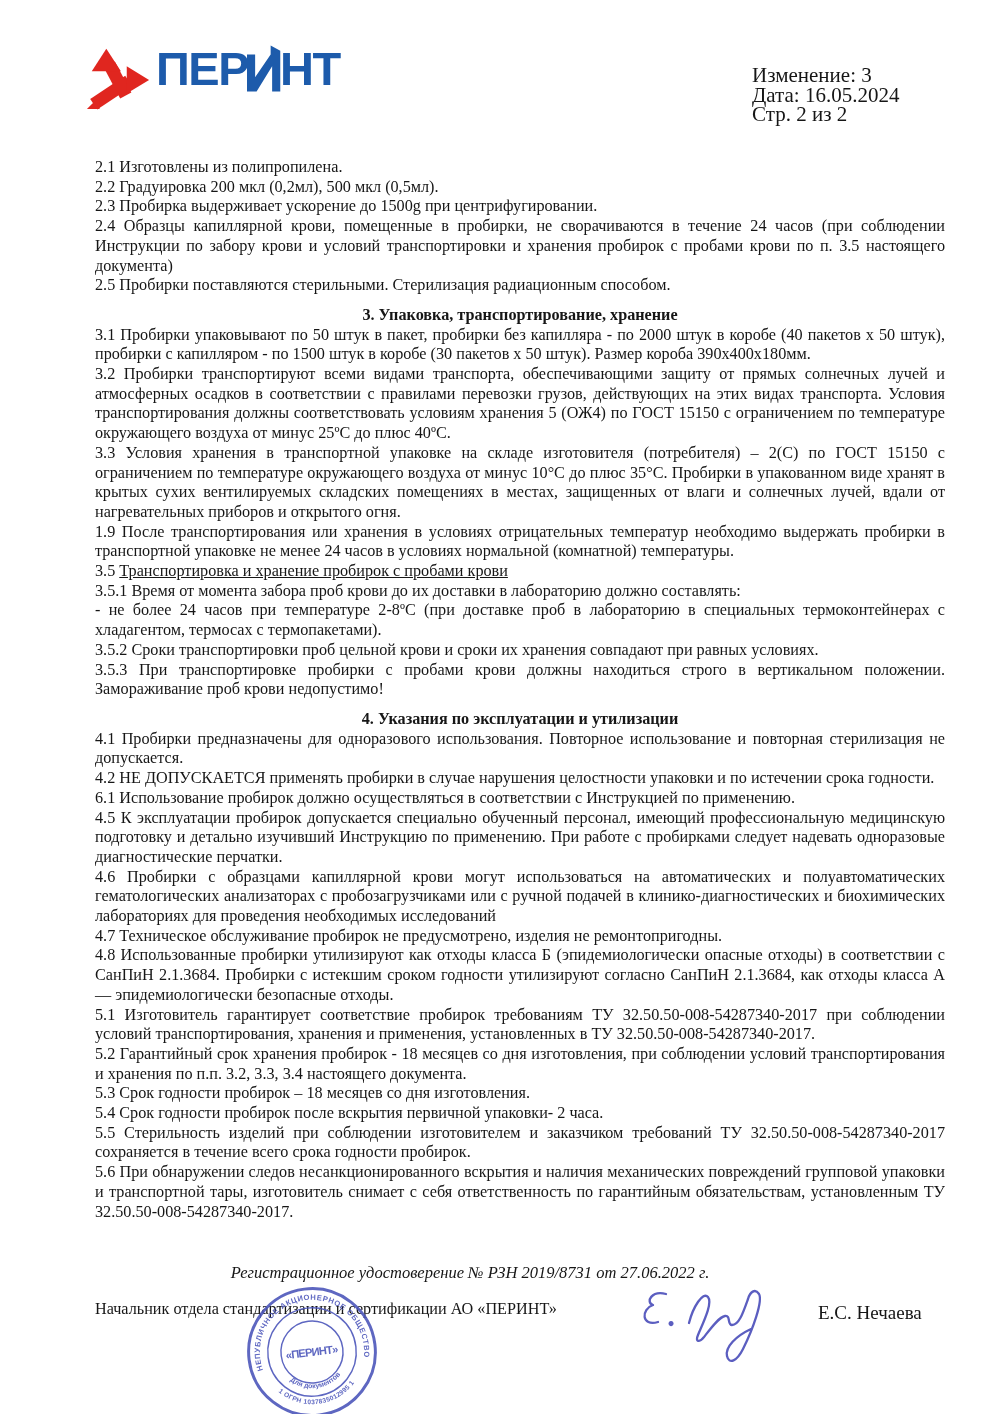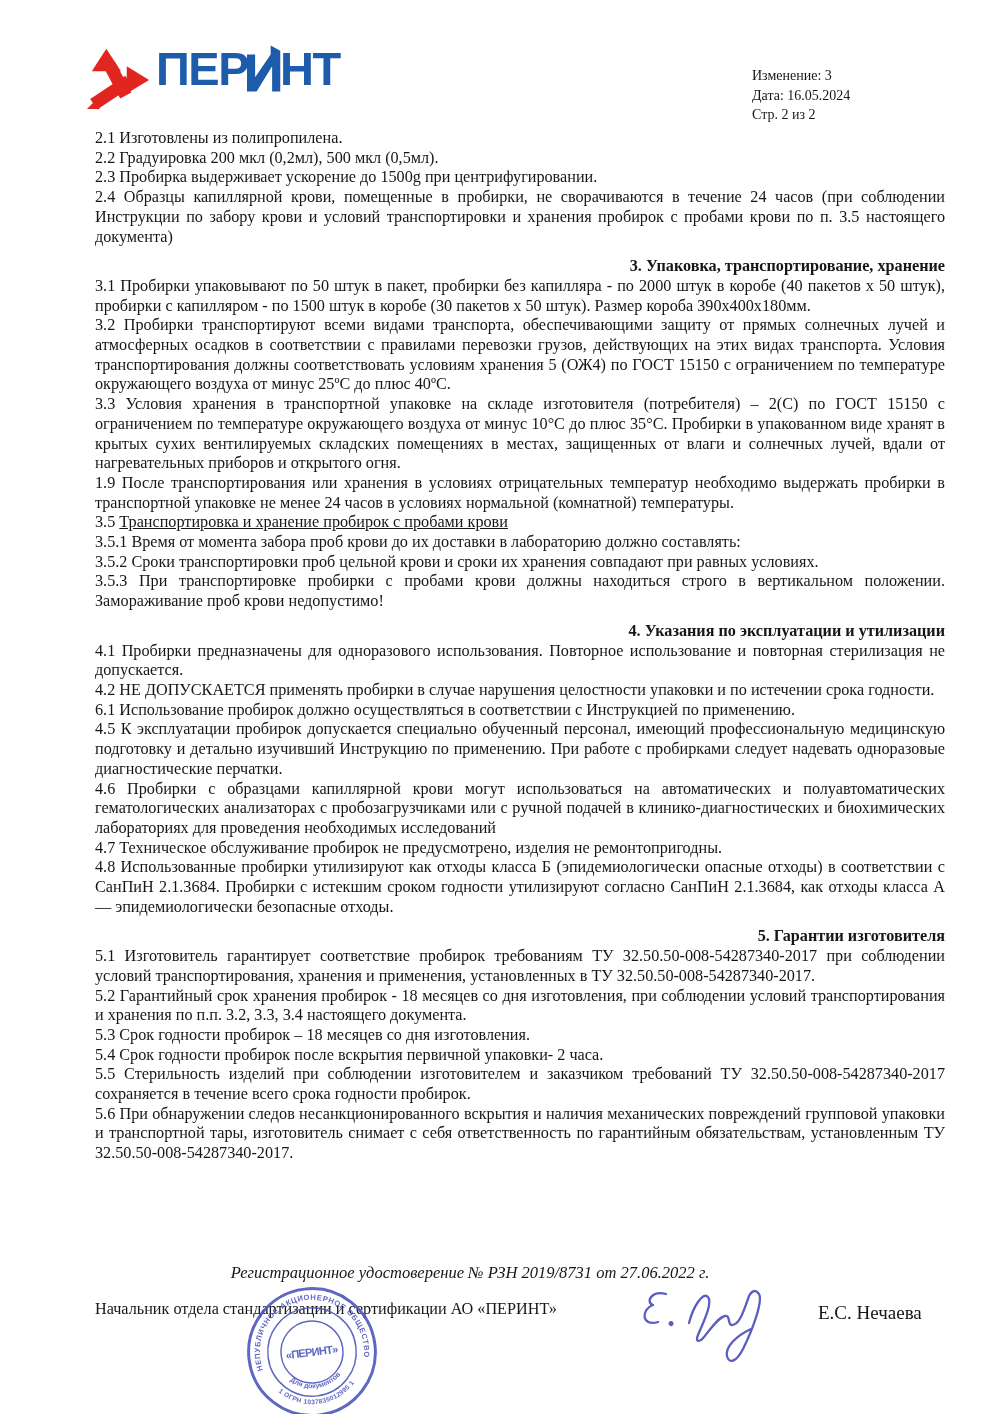--- a/index.html
+++ b/index.html
@@ -8,27 +8,27 @@
     overflow:hidden;font-family:"Liberation Serif",serif;color:#161616;
     margin:0 auto;
   }
   
   .logo{position:absolute;left:84px;top:44px;display:flex;align-items:flex-start;}
   .logo-mark{width:68px;height:66px;flex:0 0 auto;}
   .wordmark{display:flex;align-items:flex-end;color:var(--brand-blue,#1d5bab);
     font-family:"Liberation Sans",sans-serif;font-weight:bold;font-size:47px;
     line-height:1;letter-spacing:-1.5px;margin-left:4px;}
   .wordmark .bolt{width:34px;height:49px;margin:0 -1px -1px -1px;}
-  .doc-meta{position:absolute;left:752px;top:66px;font-size:14px;line-height:19.5px;}
+  .doc-meta{position:absolute;left:752px;top:66px;font-size:21px;line-height:19.5px;}
   .doc-meta div{white-space:nowrap;}
   
-  .content{position:absolute;left:95px;top:129px;width:850px;
+  .content{position:absolute;left:95px;top:158px;width:850px;
     font-size:16.2px;line-height:19.7px;}
   .content p{margin:0;text-align:justify;}
-  .content p.hd{font-weight:bold;margin-top:10px;text-align:right;}
+  .content p.hd{font-weight:bold;margin-top:10px;text-align:center;}
   .u{text-decoration:underline;}
   .reg{position:absolute;left:95px;top:1263px;width:750px;text-align:center;
     font-style:italic;font-size:16.5px;}
   
   .sig-title{position:absolute;left:95px;top:1300px;font-size:16.2px;}
   .sig-name{position:absolute;left:818px;top:1302px;font-size:19px;}
   .signature{position:absolute;left:620px;top:1278px;width:168px;height:92px;}
   .signature path{stroke:var(--ink-blue,#5b5ec0);stroke-width:2.3;fill:none;
     stroke-linecap:round;stroke-linejoin:round;}
   .stamp{position:absolute;left:246px;top:1286px;width:132px;height:132px;
@@ -64,41 +64,42 @@
     <div>Изменение: 3</div>
     <div>Дата: 16.05.2024</div>
     <div>Стр. 2 из 2</div>
   </div>
 
   <div class="content">
     <p>2.1 Изготовлены из полипропилена.</p>
     <p>2.2 Градуировка 200 мкл (0,2мл), 500 мкл (0,5мл).</p>
     <p>2.3 Пробирка выдерживает ускорение до 1500g при центрифугировании.</p>
     <p>2.4 Образцы капиллярной крови, помещенные в пробирки, не сворачиваются в течение 24 часов (при соблюдении Инструкции по забору крови и условий транспортировки и хранения пробирок с пробами крови по п. 3.5 настоящего документа)</p>
+    <p>2.5 Пробирки поставляются стерильными. Стерилизация радиационным способом.</p>
 
     <p class="hd">3. Упаковка, транспортирование, хранение</p>
     <p>3.1 Пробирки упаковывают по 50 штук в пакет, пробирки без капилляра -  по 2000 штук в коробе (40 пакетов х 50 штук), пробирки с капилляром -  по 1500 штук в коробе (30 пакетов х 50 штук). Размер короба 390х400х180мм.</p>
     <p>3.2 Пробирки транспортируют всеми видами транспорта, обеспечивающими защиту от прямых солнечных лучей и атмосферных осадков в соответствии с правилами перевозки грузов, действующих на этих видах транспорта. Условия транспортирования должны соответствовать условиям хранения 5 (ОЖ4) по ГОСТ 15150 с ограничением по температуре окружающего воздуха от минус 25ºС до плюс 40ºС.</p>
     <p>3.3 Условия хранения в транспортной упаковке на складе изготовителя  (потребителя) –  2(С) по ГОСТ 15150 с ограничением по температуре окружающего воздуха от минус 10°С до плюс 35°С. Пробирки в упакованном виде хранят в крытых сухих вентилируемых складских помещениях в местах, защищенных от влаги и солнечных лучей, вдали от нагревательных приборов и открытого огня.</p>
     <p>1.9 После транспортирования или хранения в условиях отрицательных температур необходимо выдержать пробирки в транспортной упаковке не менее 24 часов в условиях нормальной (комнатной) температуры.</p>
     <p><span>3.5 </span><span class="u">Транспортировка и хранение пробирок с пробами крови</span></p>
     <p>3.5.1 Время от момента забора проб крови до их доставки в лабораторию должно составлять:</p>
+    <p>- не более 24 часов при температуре 2-8ºС (при доставке проб в лабораторию в специальных термоконтейнерах с хладагентом, термосах с термопакетами).</p>
     <p>3.5.2 Сроки транспортировки проб цельной крови и сроки их хранения совпадают при равных условиях.</p>
     <p>3.5.3 При транспортировке пробирки с пробами крови должны находиться строго в вертикальном положении. Замораживание проб крови недопустимо!</p>
 
     <p class="hd">4. Указания по эксплуатации и утилизации</p>
     <p>4.1 Пробирки предназначены для одноразового использования. Повторное использование и повторная стерилизация не допускается.</p>
     <p>4.2 НЕ ДОПУСКАЕТСЯ применять пробирки в случае нарушения целостности упаковки и по истечении срока годности.</p>
     <p>6.1 Использование пробирок должно осуществляться в соответствии с Инструкцией по применению.</p>
     <p>4.5 К эксплуатации пробирок допускается специально обученный персонал, имеющий профессиональную медицинскую подготовку и детально изучивший Инструкцию по применению. При работе с пробирками следует надевать одноразовые диагностические перчатки.</p>
     <p>4.6 Пробирки с образцами капиллярной крови могут использоваться на автоматических и полуавтоматических гематологических анализаторах с пробозагрузчиками или с ручной подачей в клинико-диагностических и биохимических лабораториях для проведения необходимых исследований</p>
     <p>4.7 Техническое обслуживание пробирок не предусмотрено, изделия не ремонтопригодны.</p>
     <p>4.8 Использованные пробирки утилизируют как отходы класса Б (эпидемиологически опасные отходы) в соответствии с СанПиН 2.1.3684. Пробирки с истекшим сроком годности утилизируют согласно СанПиН 2.1.3684, как отходы класса А — эпидемиологически безопасные отходы.</p>
 
-    <p class="hd">5. Гарантии изготовителя</p>
     <p>5.1 Изготовитель гарантирует соответствие пробирок требованиям ТУ 32.50.50-008-54287340-2017 при соблюдении условий транспортирования, хранения и применения, установленных в ТУ 32.50.50-008-54287340-2017.</p>
     <p>5.2 Гарантийный срок хранения пробирок - 18 месяцев со дня изготовления, при соблюдении условий транспортирования и хранения по п.п. 3.2, 3.3, 3.4 настоящего документа.</p>
     <p>5.3 Срок годности пробирок – 18 месяцев со дня изготовления.</p>
     <p>5.4 Срок годности пробирок после вскрытия первичной упаковки- 2 часа.</p>
     <p>5.5 Стерильность изделий при соблюдении изготовителем и заказчиком требований ТУ 32.50.50-008-54287340-2017 сохраняется в течение всего срока годности пробирок.</p>
     <p>5.6 При обнаружении следов несанкционированного вскрытия и наличия механических повреждений групповой упаковки и транспортной тары, изготовитель снимает с себя ответственность по гарантийным обязательствам, установленным ТУ 32.50.50-008-54287340-2017.</p>
   </div>
 
   <div class="reg">Регистрационное удостоверение № РЗН 2019/8731 от 27.06.2022 г.</div>
 

